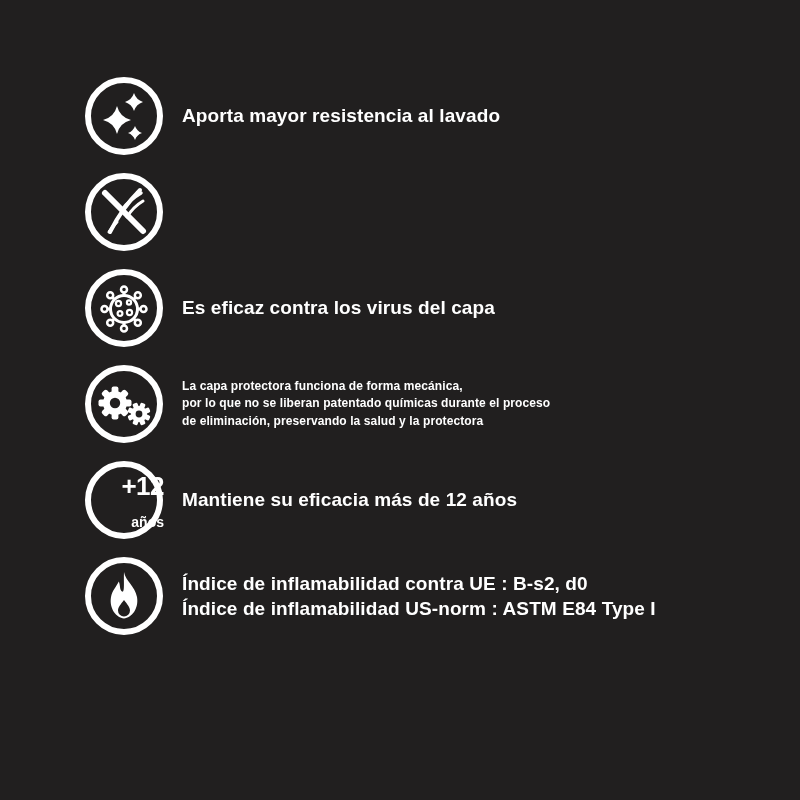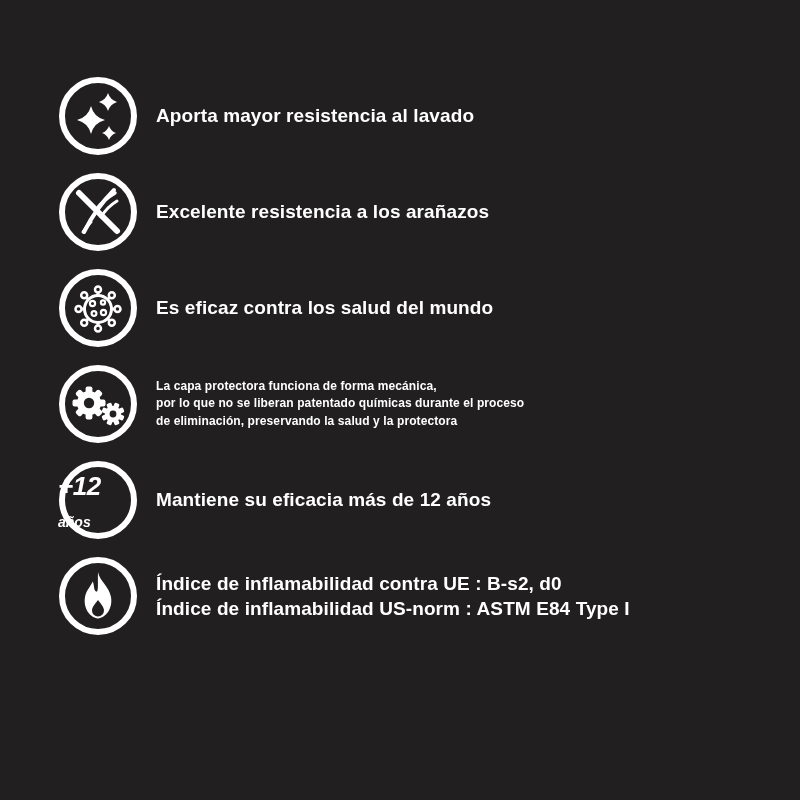--- a/index.html
+++ b/index.html
@@ -9,21 +9,21 @@
   html,body{
     margin:0;
     width:800px;
     height:800px;
     background:var(--bg);
     font-family:"Liberation Sans", sans-serif;
     overflow:hidden;
   }
   .feature-list{
     padding-top:68px;
-    padding-left:58px;
+    padding-left:84px;
     box-sizing:border-box;
   }
   .feature-row{
     display:flex;
     align-items:center;
     height:96px;
   }
   .icon-box{
     position:relative;
     width:80px;
@@ -44,24 +44,23 @@
     font-size:12px;
     line-height:1.42;
   }
   .ring{ fill:none; stroke:var(--fg); stroke-width:6; }
   .wfill{ fill:var(--fg); }
   .bgfill{ fill:var(--bg); }
   .wline{ stroke:var(--fg); fill:none; }
   .badge-overlay{
     position:absolute; inset:0;
     display:flex; flex-direction:column;
-    align-items:flex-start; justify-content:center;
+    align-items:flex-end; justify-content:center;
     color:var(--fg); font-weight:bold; text-align:center;
     padding-top:2px;
-    font-style:italic;
   }
   .badge-top{ font-size:26px; line-height:1; letter-spacing:-0.5px; }
   .badge-bottom{ font-size:14px; line-height:1; margin-top:16px; }
 </style>
 </head>
 <body>
 
 <div class="feature-list">
 
   <div class="feature-row">
@@ -81,23 +80,20 @@
   <div class="feature-row">
     <div class="icon-box">
       <svg viewBox="0 0 80 80">
         <circle class="ring" cx="40" cy="40" r="36"></circle>
         <path class="wline" d="M57 21 Q45 28 38 38" stroke-width="3.5" stroke-linecap="round"></path>
         <path class="wline" d="M59 29 Q49 35 43 45" stroke-width="3" stroke-linecap="round"></path>
         <path class="wline" d="M56 18 Q38 36 26 60" stroke-width="4" stroke-linecap="round"></path>
         <path class="wline" d="M33 50 Q28 55 25 60" stroke-width="3" stroke-linecap="round"></path>
         <path class="wline" d="M21 21 L59 59" stroke-width="6" stroke-linecap="round"></path>
       </svg>
-    </div>
-    <div class="feature-text">
-      <div>Excelente resistencia a los arañazos</div>
     </div>
   </div>
 
   <div class="feature-row">
     <div class="icon-box">
       <svg viewBox="0 0 80 80">
         <circle class="ring" cx="40" cy="40" r="36"></circle>
         <circle class="wline" cx="40" cy="41" r="13.5" stroke-width="3"></circle>
         <g class="wline" stroke-width="3">
           <path d="M40 27.5 L40 24"></path>
@@ -121,21 +117,21 @@
         </g>
         <g class="wline" stroke-width="2.2">
           <circle cx="34.5" cy="35.5" r="2.6"></circle>
           <circle cx="45" cy="34.5" r="2.1"></circle>
           <circle cx="36" cy="45.5" r="2.4"></circle>
           <circle cx="45.5" cy="44.5" r="2.6"></circle>
         </g>
       </svg>
     </div>
     <div class="feature-text">
-      <div>Es eficaz contra los salud del mundo</div>
+      <div>Es eficaz contra los virus del capa</div>
     </div>
   </div>
 
   <div class="feature-row small-text">
     <div class="icon-box">
       <svg viewBox="0 0 80 80">
         <circle class="ring" cx="40" cy="40" r="36"></circle>
         <g transform="translate(31,39)">
           <g class="wfill">
             <rect x="-3.4" y="-16.5" width="6.8" height="8" rx="2"></rect>

